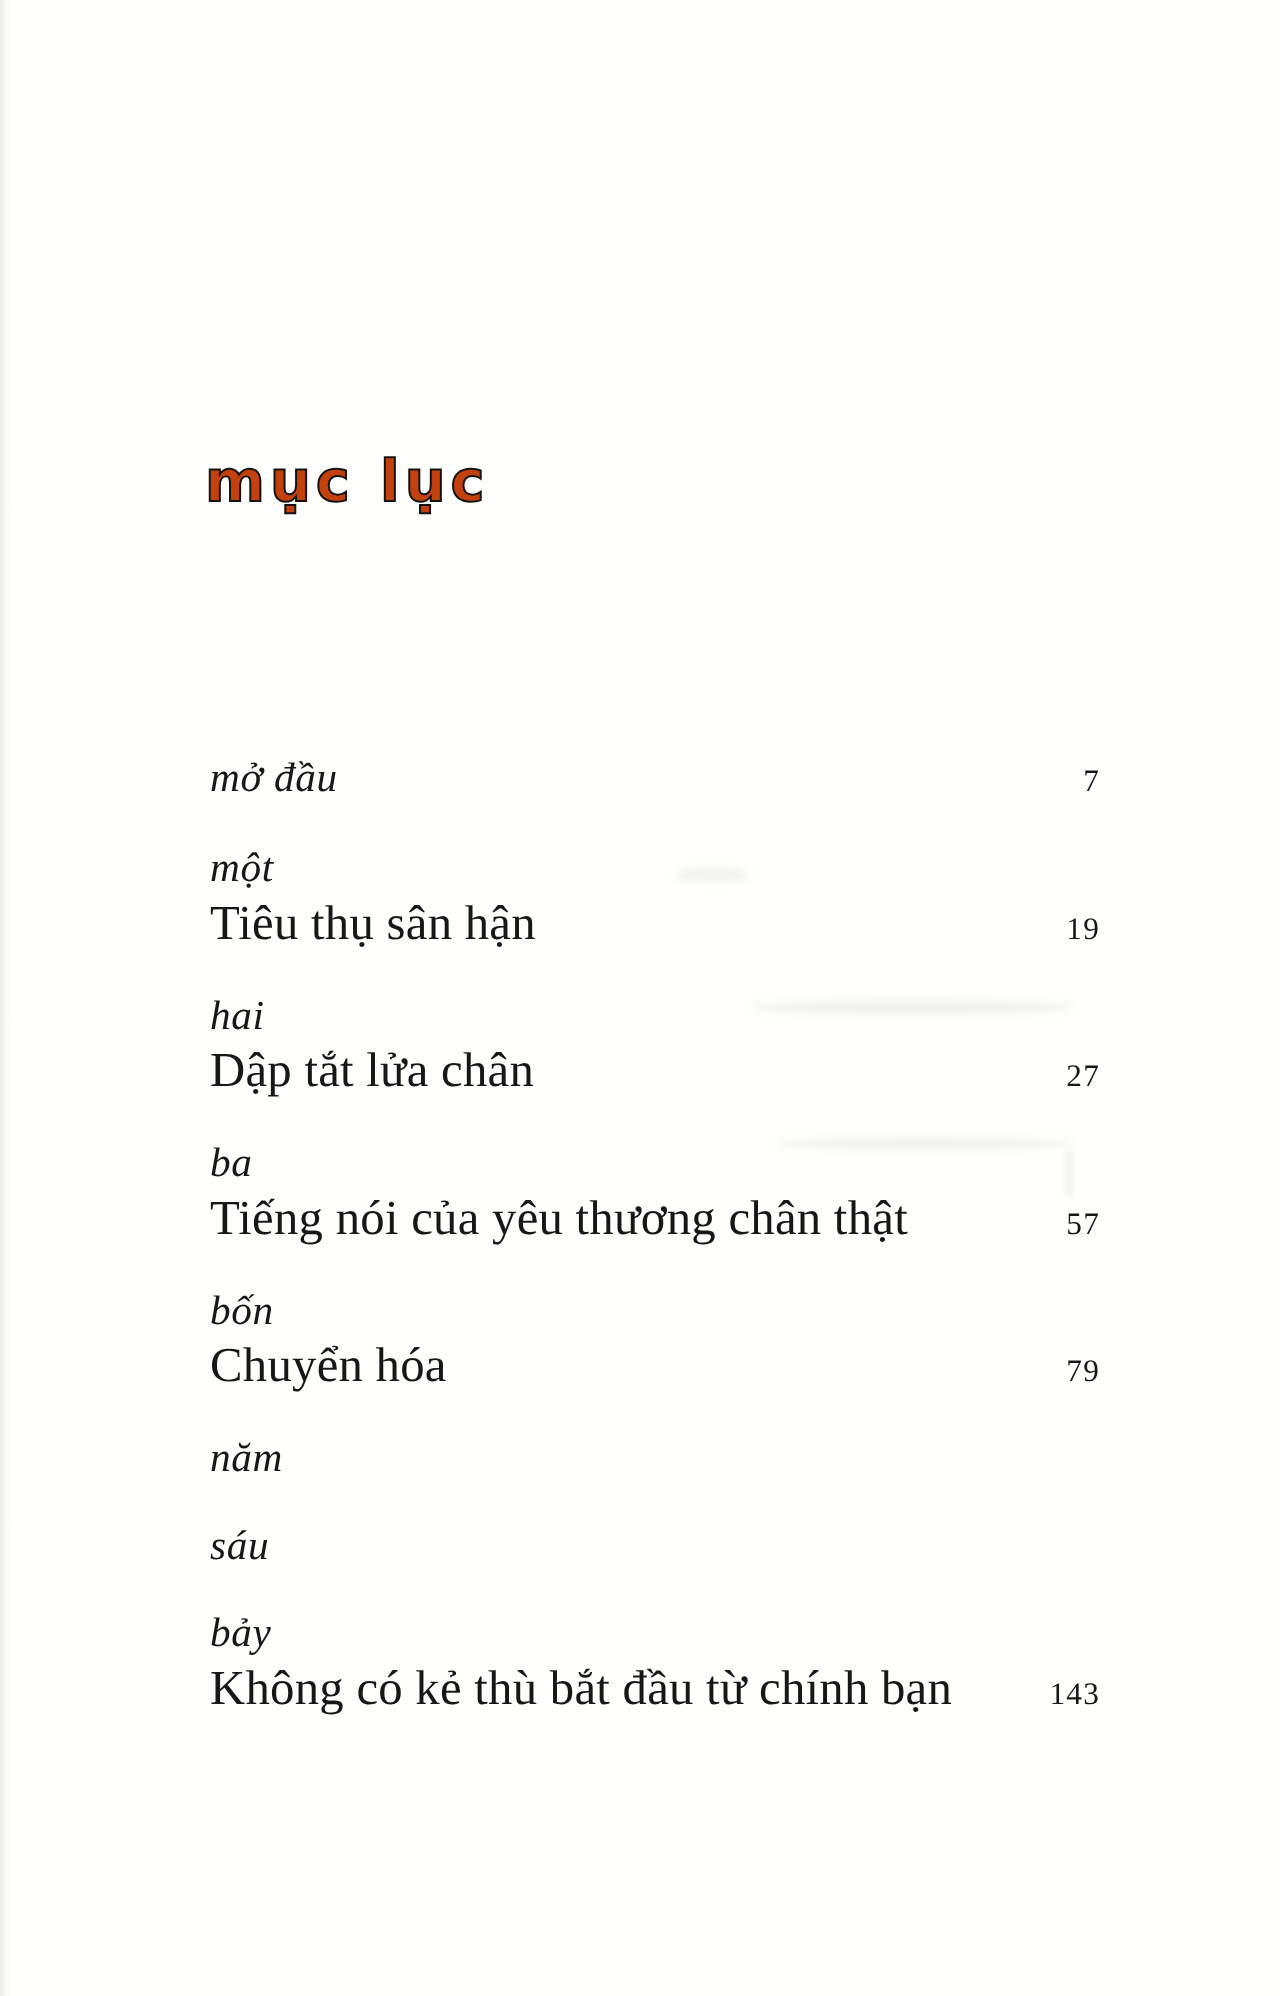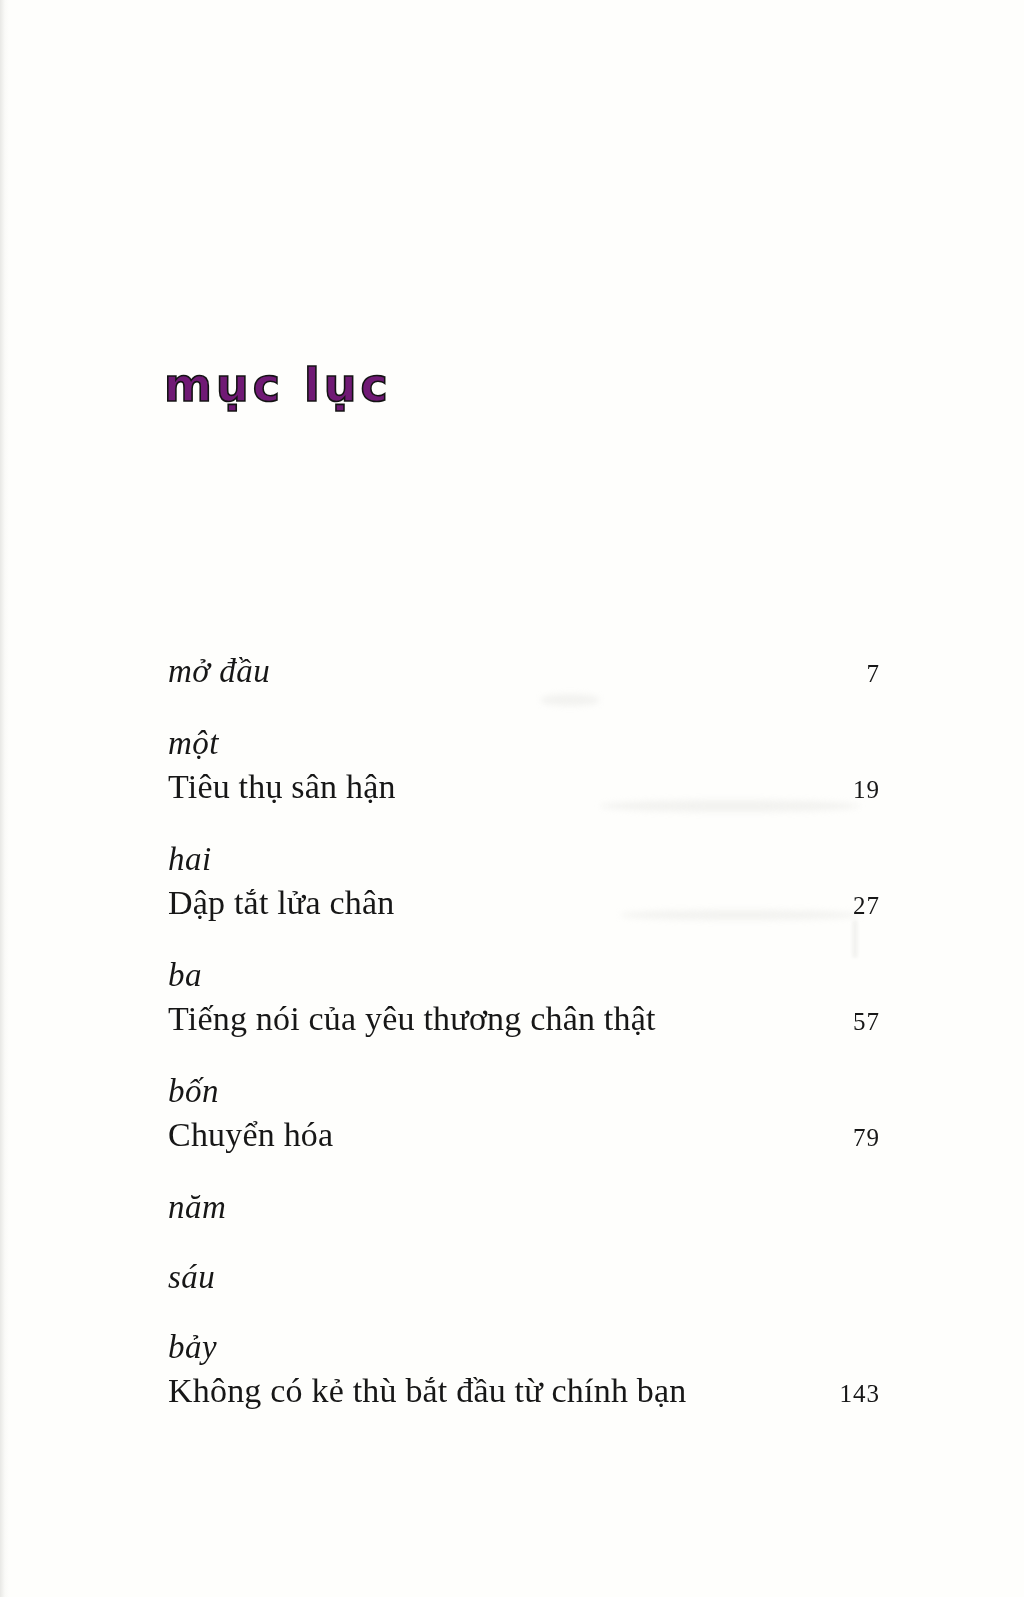--- a/index.html
+++ b/index.html
@@ -40,47 +40,47 @@
 
   .heading {
     position: absolute;
     left: 164px;
     top: 362px;
     margin: 0;
     font-family: "DejaVu Sans", sans-serif;
     font-weight: bold;
     font-size: 46px;
     letter-spacing: 4px;
-    color: #701a75;
+    color: #c2410c;
     -webkit-text-stroke: 1.6px #131313;
     line-height: 1;
   }
 
   .entries {
     position: absolute;
     left: 168px;
-    top: 650px;
+    top: 602px;
     width: 712px; 
   }
   .entry {
     margin-bottom: 27px;
   }
   .line {
     display: flex;
     justify-content: space-between;
     align-items: baseline;
     line-height: 43px;
   }
   .chapter {
     font-style: italic;
     font-size: 33px;
     letter-spacing: 0.5px;
   }
   .title {
-    font-size: 34px;
+    font-size: 39px;
     letter-spacing: 0.2px;
   }
   .page-num {
     font-size: 25px;
     letter-spacing: 1px;
     flex: none;
     padding-left: 20px;
   }
 </style>
 </head>

